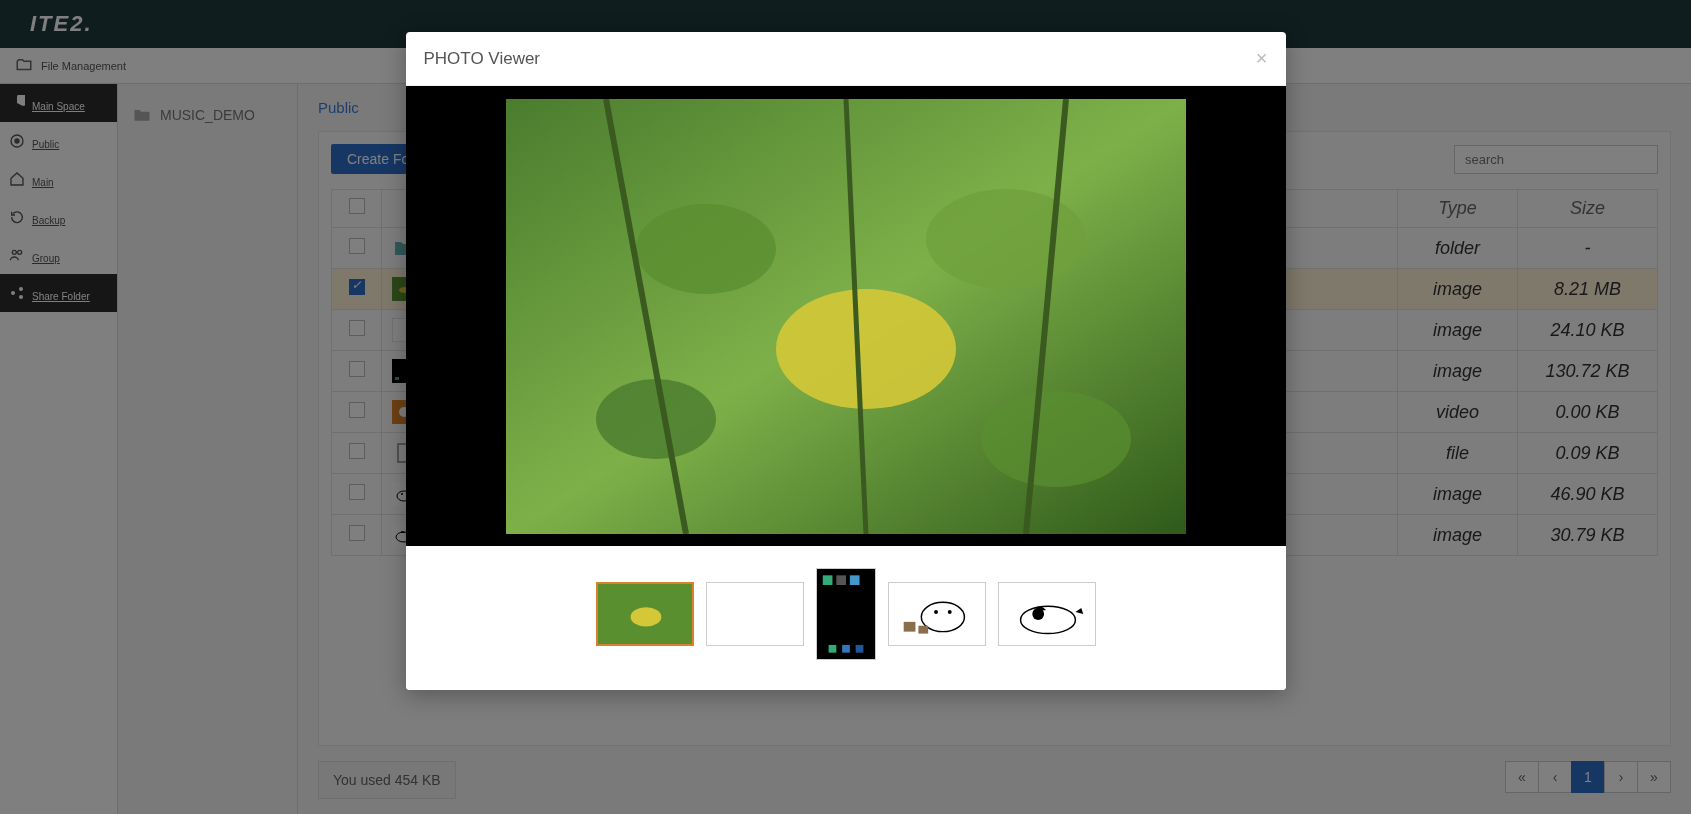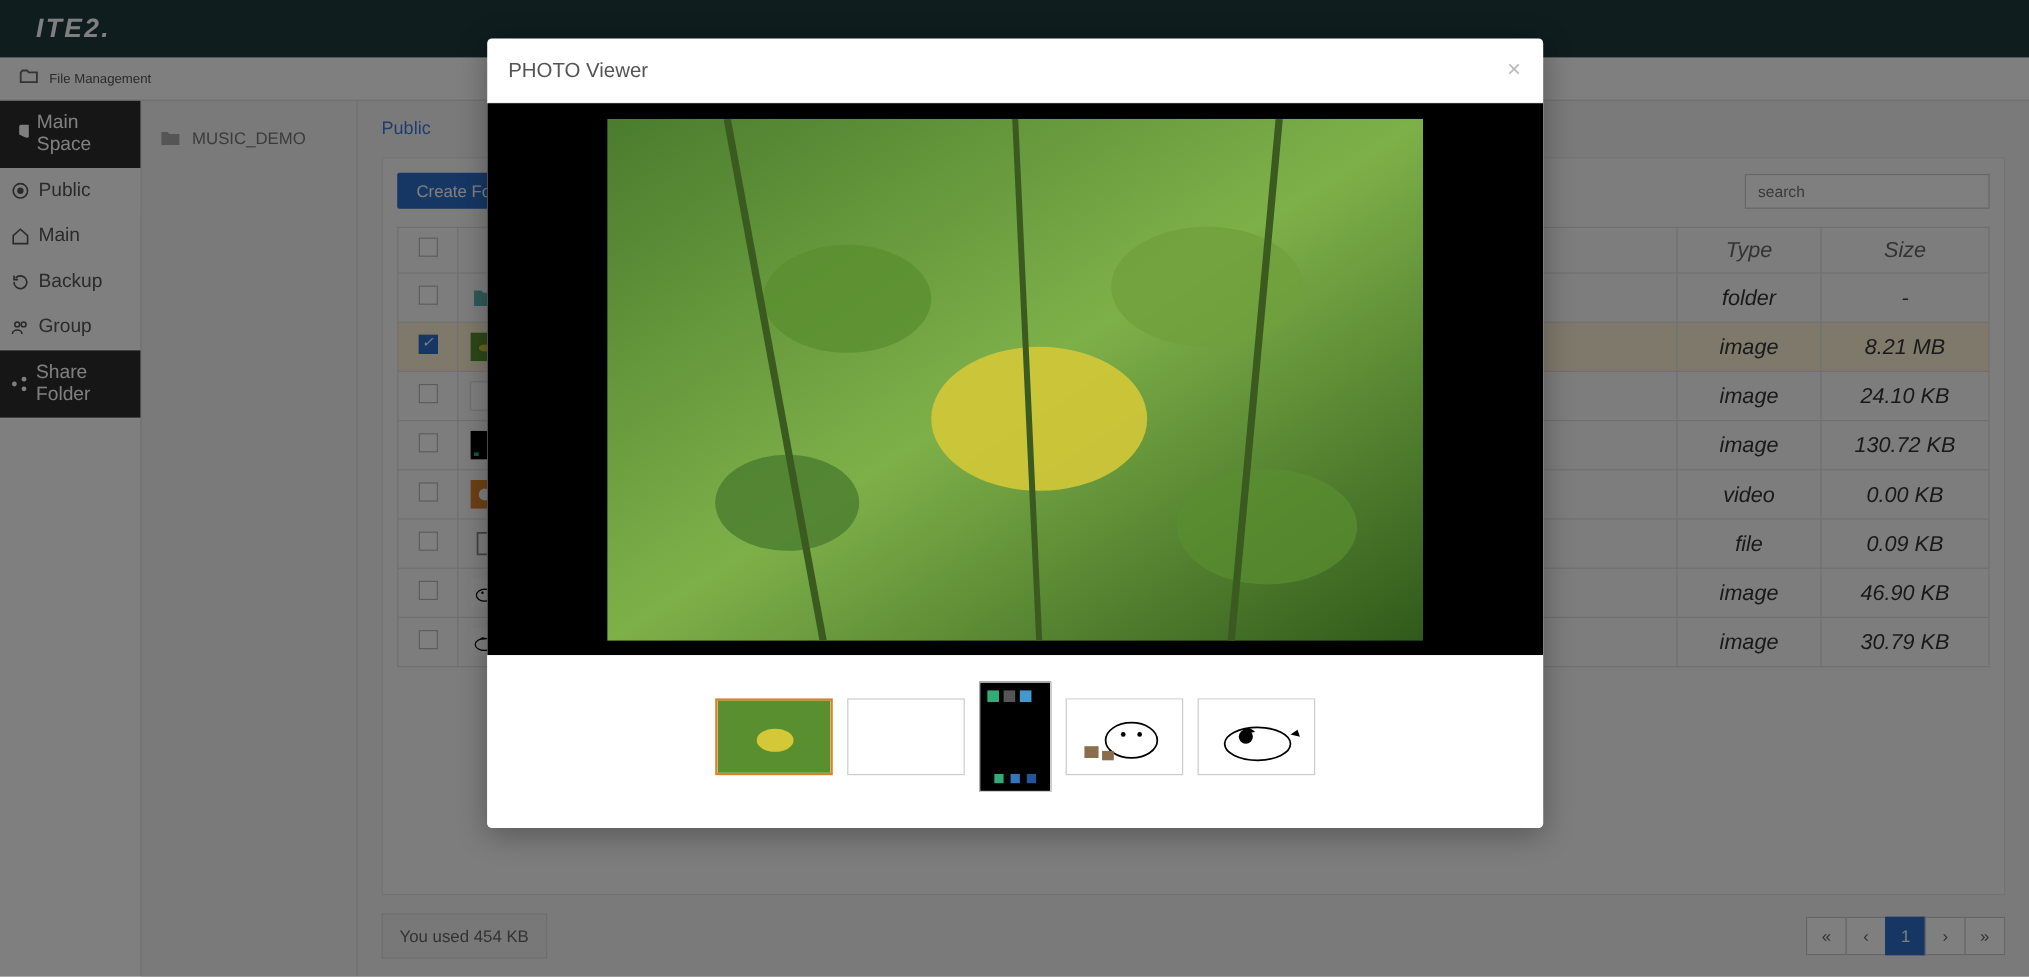--- a/index.html
+++ b/index.html
@@ -8,21 +8,21 @@
 .topbar { height: 48px; background: #1e3a3f; display: flex; align-items: center; padding: 0 15px; }
 .logo { color: #fff; font-size: 22px; font-weight: bold; font-style: italic; letter-spacing: 2px; margin-left: 15px; }
 
 .header-row { height: 36px; background: #fff; border-bottom: 1px solid #ddd; display: flex; align-items: center; padding: 0 15px; }
 .header-title { display: flex; align-items: center; gap: 8px; color: #555; font-size: 11px; }
 .share-link-btn { margin-left: 280px; border: 1px solid #ccc; background: #fff; padding: 4px 12px; font-size: 13px; color: #555; cursor: pointer; }
 
 .content { display: flex; height: calc(100% - 84px); }
 
 .sidebar { width: 118px; background: #fff; border-right: 1px solid #ddd; }
-.side-item { display: flex; align-items: center; gap: 6px; padding: 10px 8px; color: #555; font-size: 16px; cursor: pointer; }
+.side-item { display: flex; align-items: flex-end; gap: 6px; padding: 10px 8px; color: #555; font-size: 10px; cursor: pointer; text-decoration: underline; }
 .side-item.dark { background: #2d2d2d; color: #fff; }
 .side-item.active { background: #fff; color: #555; }
 .side-item .ic { width: 18px; height: 18px; display: inline-flex; align-items: center; justify-content: center; }
 
 .tree-col { width: 180px; border-right: 1px solid #ddd; padding: 15px 10px; }
 .tree-item { display: flex; align-items: center; gap: 8px; color: #777; padding: 6px 4px; cursor: pointer; }
 
 .main { flex: 1; padding: 15px 0 15px 0; display: flex; flex-direction: column; }
 .breadcrumb { padding: 0 20px 15px 20px; color: #3b7dd8; font-size: 15px; }
 .panel { margin: 0 20px; background: #fafafa; border: 1px solid #e5e5e5; padding: 12px; flex: 1; display: flex; flex-direction: column; }
@@ -33,21 +33,21 @@
 .table { width: 100%; border-collapse: collapse; }
 .table th, .table td { border: 1px solid #e0e0e0; padding: 8px 10px; text-align: left; font-size: 18px; font-style: italic; }
 .table th { font-weight: normal; color: #666; }
 .table td.center, .table th.center { text-align: center; }
 .checkbox { width: 16px; height: 16px; border: 1px solid #bbb; display: inline-block; background: #fff; cursor: pointer; }
 .checkbox.checked { background: #2d6fc9; border-color: #2d6fc9; position: relative; }
 .checkbox.checked::after { content: '✓'; color: #fff; position: absolute; top: -2px; left: 2px; font-size: 12px; }
 .row-selected { background: #fff3d6; }
 .fileicon { width: 24px; height: 24px; display: inline-block; vertical-align: middle; }
 
-.footer-row { display: flex; align-items: center; margin: 15px 20px 0 20px; gap: 15px; }
+.footer-row { display: flex; align-items: flex-start; margin: 15px 20px 0 20px; gap: 15px; }
 .usage-box { background: #f0f0f0; border: 1px solid #ddd; padding: 10px 14px; font-size: 14px; color: #666; }
 .pager { margin-left: auto; display: flex; }
 .pager-btn { border: 1px solid #ccc; background: #fff; width: 34px; height: 32px; display: flex; align-items: center; justify-content: center; cursor: pointer; margin-left: -1px; color: #666; }
 .pager-btn.active { background: #2d6fc9; color: #fff; border-color: #2d6fc9; }
 
 
 .overlay { position: absolute; inset: 0; background: rgba(0,0,0,0.5); display: flex; align-items: flex-start; justify-content: center; }
 .modal { background: #fff; width: 880px; margin-top: 32px; border-radius: 4px; overflow: hidden; box-shadow: 0 5px 25px rgba(0,0,0,0.3); }
 .modal-header { padding: 15px 18px; display: flex; align-items: center; justify-content: space-between; font-size: 17px; color: #555; border-bottom: 1px solid #eee; }
 .modal-close { color: #bbb; cursor: pointer; font-size: 20px; }

